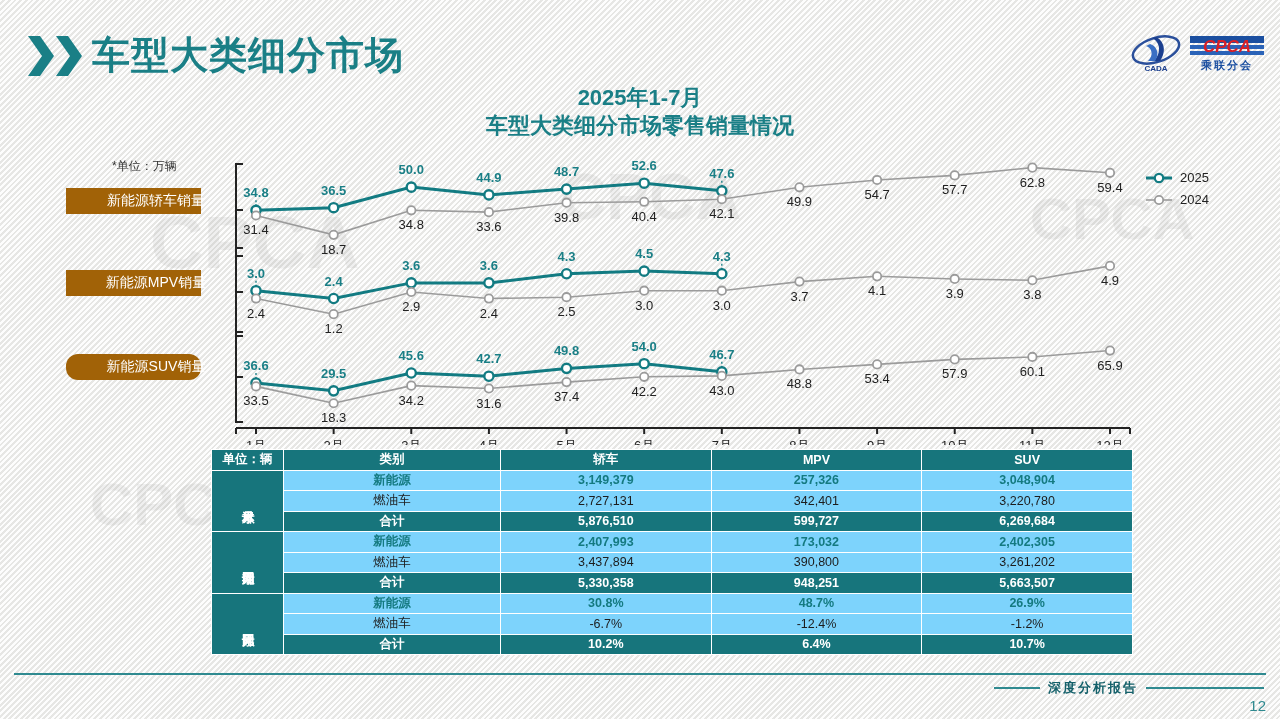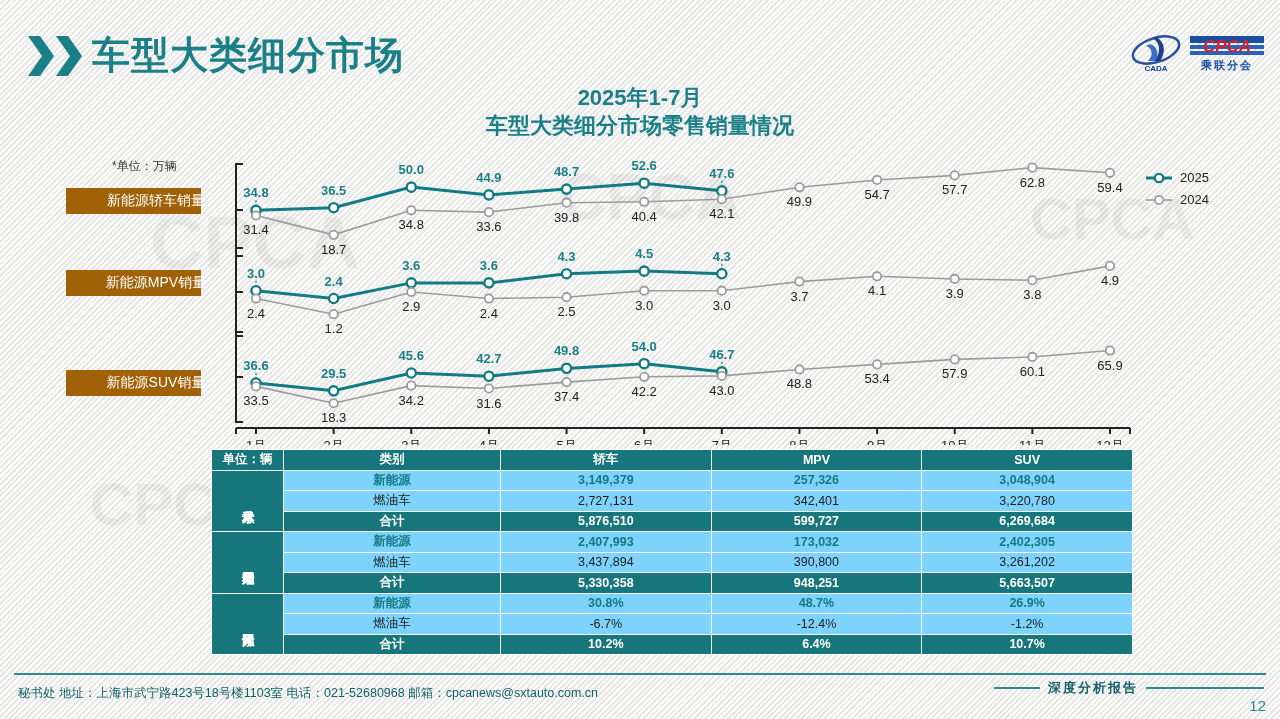--- a/index.html
+++ b/index.html
@@ -49,21 +49,21 @@
   .panel-label {
     position: absolute; left: 66px;
     width: 135px; height: 26px;
     background: #a16207; color: #fff;
     font-size: 14px; display: flex; align-items: center; justify-content: center;
     white-space: nowrap;
     padding-left: 45px;
   }
   #lbl-sedan { top: 38px; }
   #lbl-mpv  { top: 120px; }
-  #lbl-suv  { top: 220px; }
+  #lbl-suv  { top: 204px; border-radius: 12px; }
 
   svg.plot { position: absolute; left: 0; top: 0; }
 
   .dv { font-size: 13px; font-weight: bold; fill: #1a7f86; text-anchor: middle;
         font-family: "Liberation Sans", sans-serif; }
   .dv24 { font-size: 13px; font-weight: normal; fill: #222; text-anchor: middle;
         font-family: "Liberation Sans", sans-serif; }
   .xtick { font-size: 13px; fill: #222; text-anchor: middle;
         font-family: "Liberation Sans", sans-serif; }
   .leg { font-size: 13px; fill: #222; font-family: "Liberation Sans", sans-serif; }
@@ -402,21 +402,20 @@
           <td class="">合计</td>
           <td class="">10.2%</td>
           <td class="">6.4%</td>
           <td class="">10.7%</td>
         </tr>
       </tbody>
   </table>
 
   <div class="footer">
     <div class="foot-rule"></div>
-    <div class="foot-text">秘书处  地址：上海市武宁路423号18号楼1103室  电话：021-52680968   邮箱：cpcanews@sxtauto.com.cn</div>
     <div class="foot-right">
       <div class="dash"></div>
       <div class="foot-rep">深度分析报告</div>
       <div class="dash" style="width:118px;"></div>
     </div>
     <div class="pageno">12</div>
   </div>
 
 </div>
 

